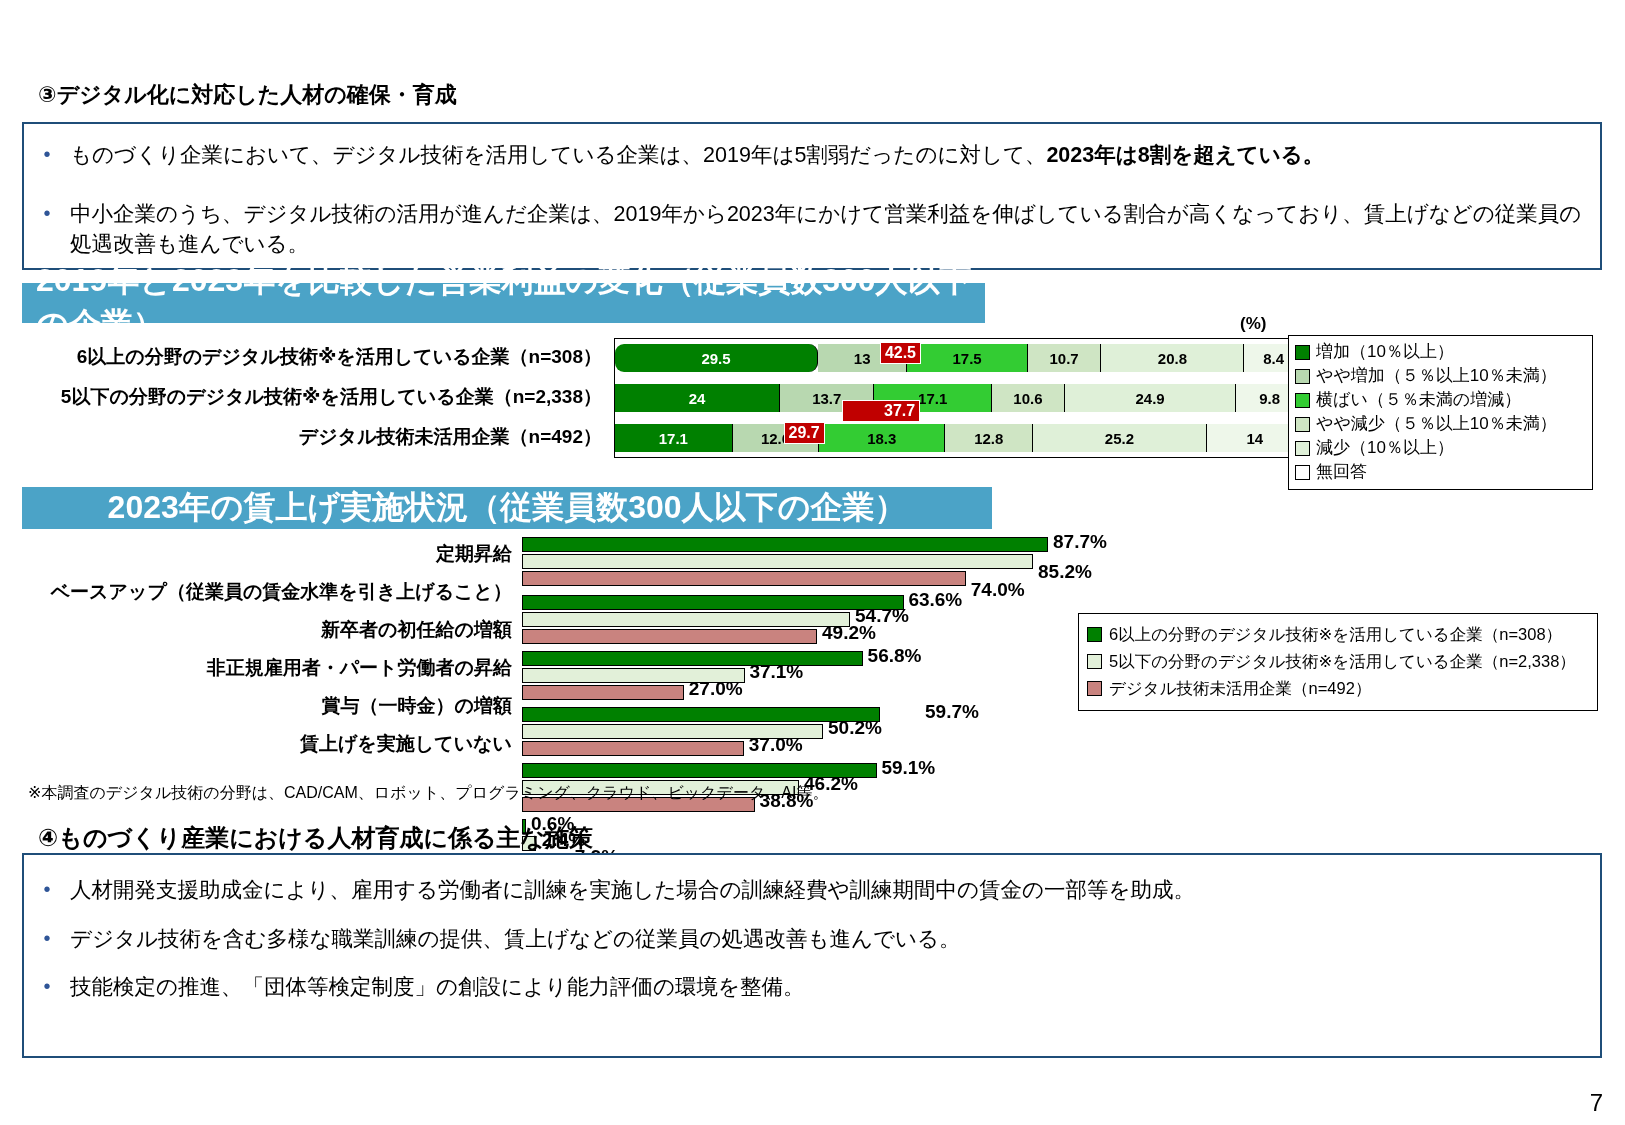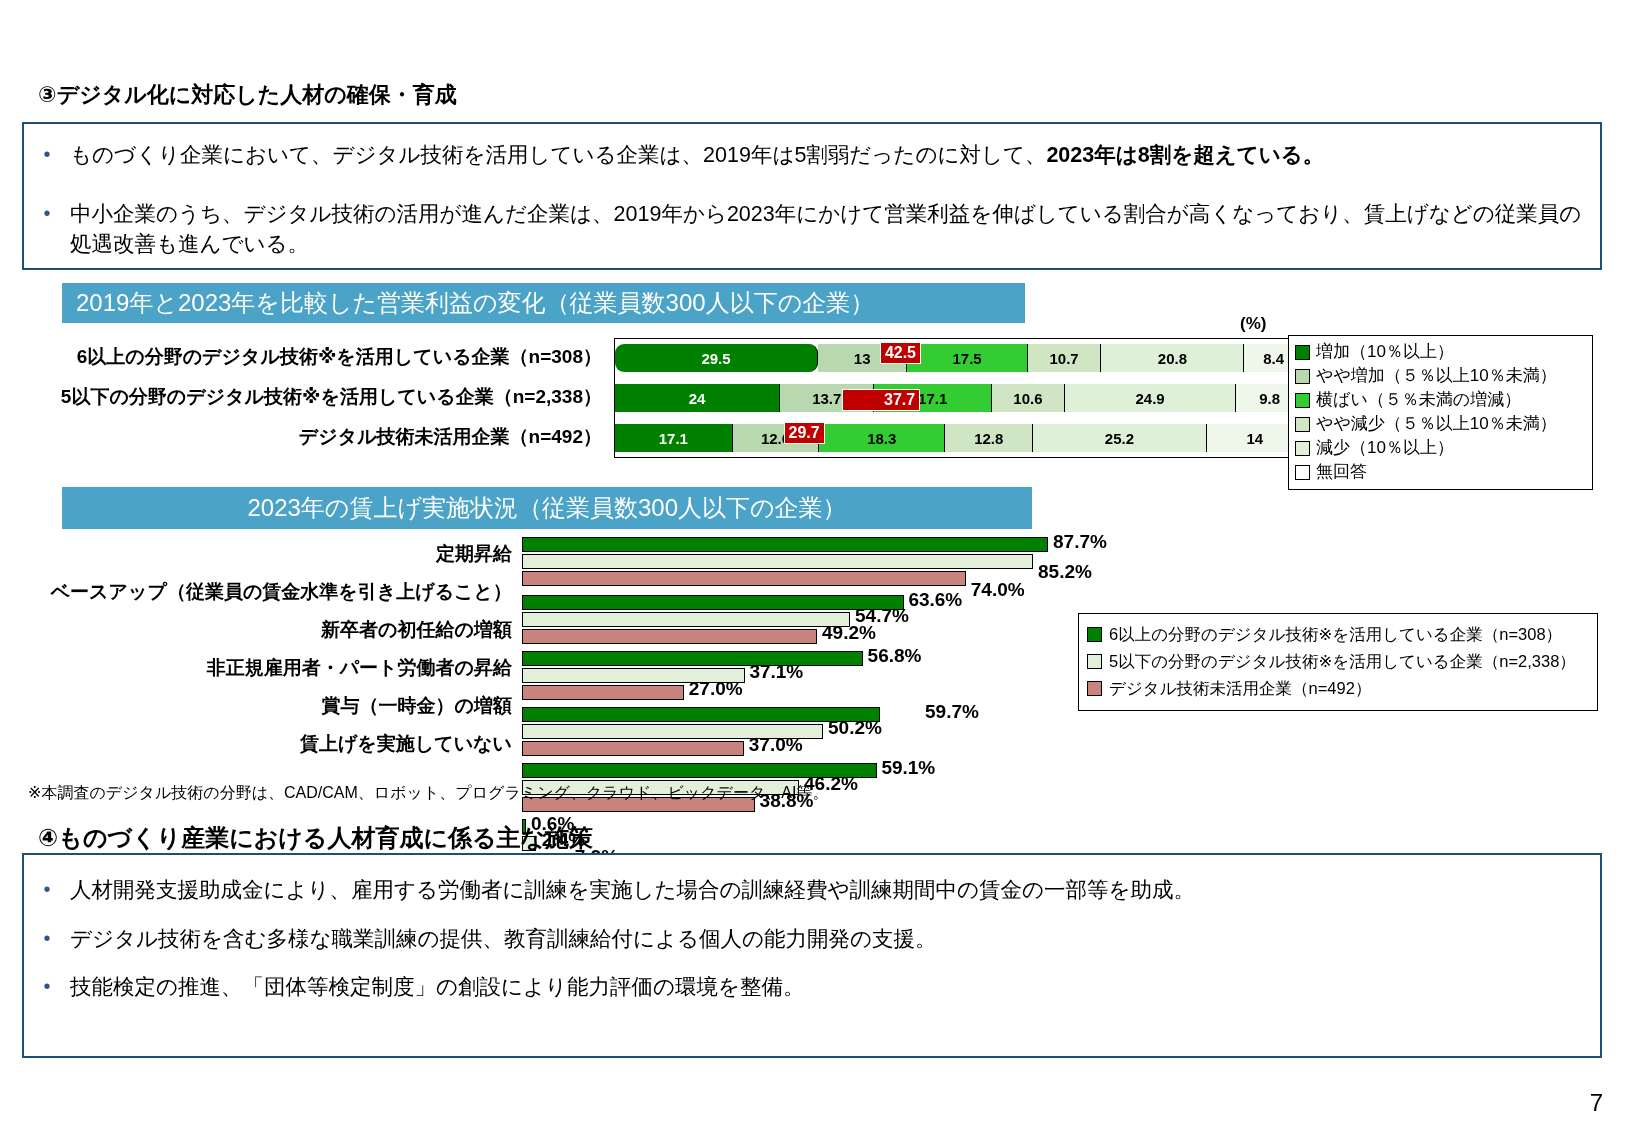--- a/index.html
+++ b/index.html
@@ -43,24 +43,23 @@
   .bullet .txt{flex:1 1 auto;padding-right:18px;}
   .b{font-weight:bold;}
   #box1 .bullet:nth-child(1){margin-top:16px;}
   #box1 .bullet:nth-child(2){margin-top:28px;}
   #box2 .bullet{margin-top:18px;}
   #box2 .bullet:first-child{margin-top:20px;}
 
   
   .band{
     position:absolute;background:#4ba3c7;color:#ffffff;
-    font-size:24px;font-weight:normal;
+    font-size:32px;font-weight:bold;
     display:flex;align-items:center;
     box-sizing:border-box;
-    margin-left:40px;
   }
   #band1{left:22px;top:283px;width:963px;height:40px;padding-left:14px;}
   #band2{left:22px;top:487px;width:970px;height:42px;justify-content:center;}
 
   
   #chart1{position:absolute;left:22px;top:330px;width:1580px;height:140px;}
   .c1-label{
     position:absolute;right:0;font-size:19px;font-weight:bold;white-space:nowrap;
     text-align:right;
   }
@@ -182,21 +181,21 @@
         <div class="seg" style="width:10.6%;background:#cfe5c4;">
             <span class="v">10.6</span>
           </div>
         <div class="seg" style="width:24.9%;background:#dff0d8;">
             <span class="v">24.9</span>
           </div>
         <div class="seg" style="width:9.7%;background:#eef7ea;">
             <span class="v">9.8</span>
           </div>
       </div>
-      <div class="cum" style="left:33.0%;top:50px;padding-left:41px;">37.7</div>
+      <div class="cum" style="left:33.0%;top:61px;padding-left:41px;">37.7</div>
 
       <div class="srow" style="top:85px;">
         <div class="seg dark" style="width:17.1%;background:#008000;">
             <span class="v">17.1</span>
           </div>
         <div class="seg" style="width:12.6%;background:#b8d8b0;">
             <span class="v">12.6</span>
           </div>
         <div class="seg" style="width:18.3%;background:#33cc33;">
             <span class="v">18.3</span>
@@ -318,21 +317,21 @@
 
   <div class="sec-head" id="sec4">④ものづくり産業における人材育成に係る主な施策</div>
 
   <div class="bulletbox" id="box2">
     <div class="bullet">
       <span class="dot">•</span>
       <span class="txt">人材開発支援助成金により、雇用する労働者に訓練を実施した場合の訓練経費や訓練期間中の賃金の一部等を助成。</span>
     </div>
     <div class="bullet">
       <span class="dot">•</span>
-      <span class="txt">デジタル技術を含む多様な職業訓練の提供、教育訓練給付による個人の能力開発の支援。</span>
+      <span class="txt">デジタル技術を含む多様な職業訓練の提供、賃上げなどの従業員の処遇改善も進んでいる。</span>
     </div>
     <div class="bullet">
       <span class="dot">•</span>
       <span class="txt">技能検定の推進、「団体等検定制度」の創設により能力評価の環境を整備。</span>
     </div>
   </div>
 
   <div id="pageno">7</div>
 </div>
 

